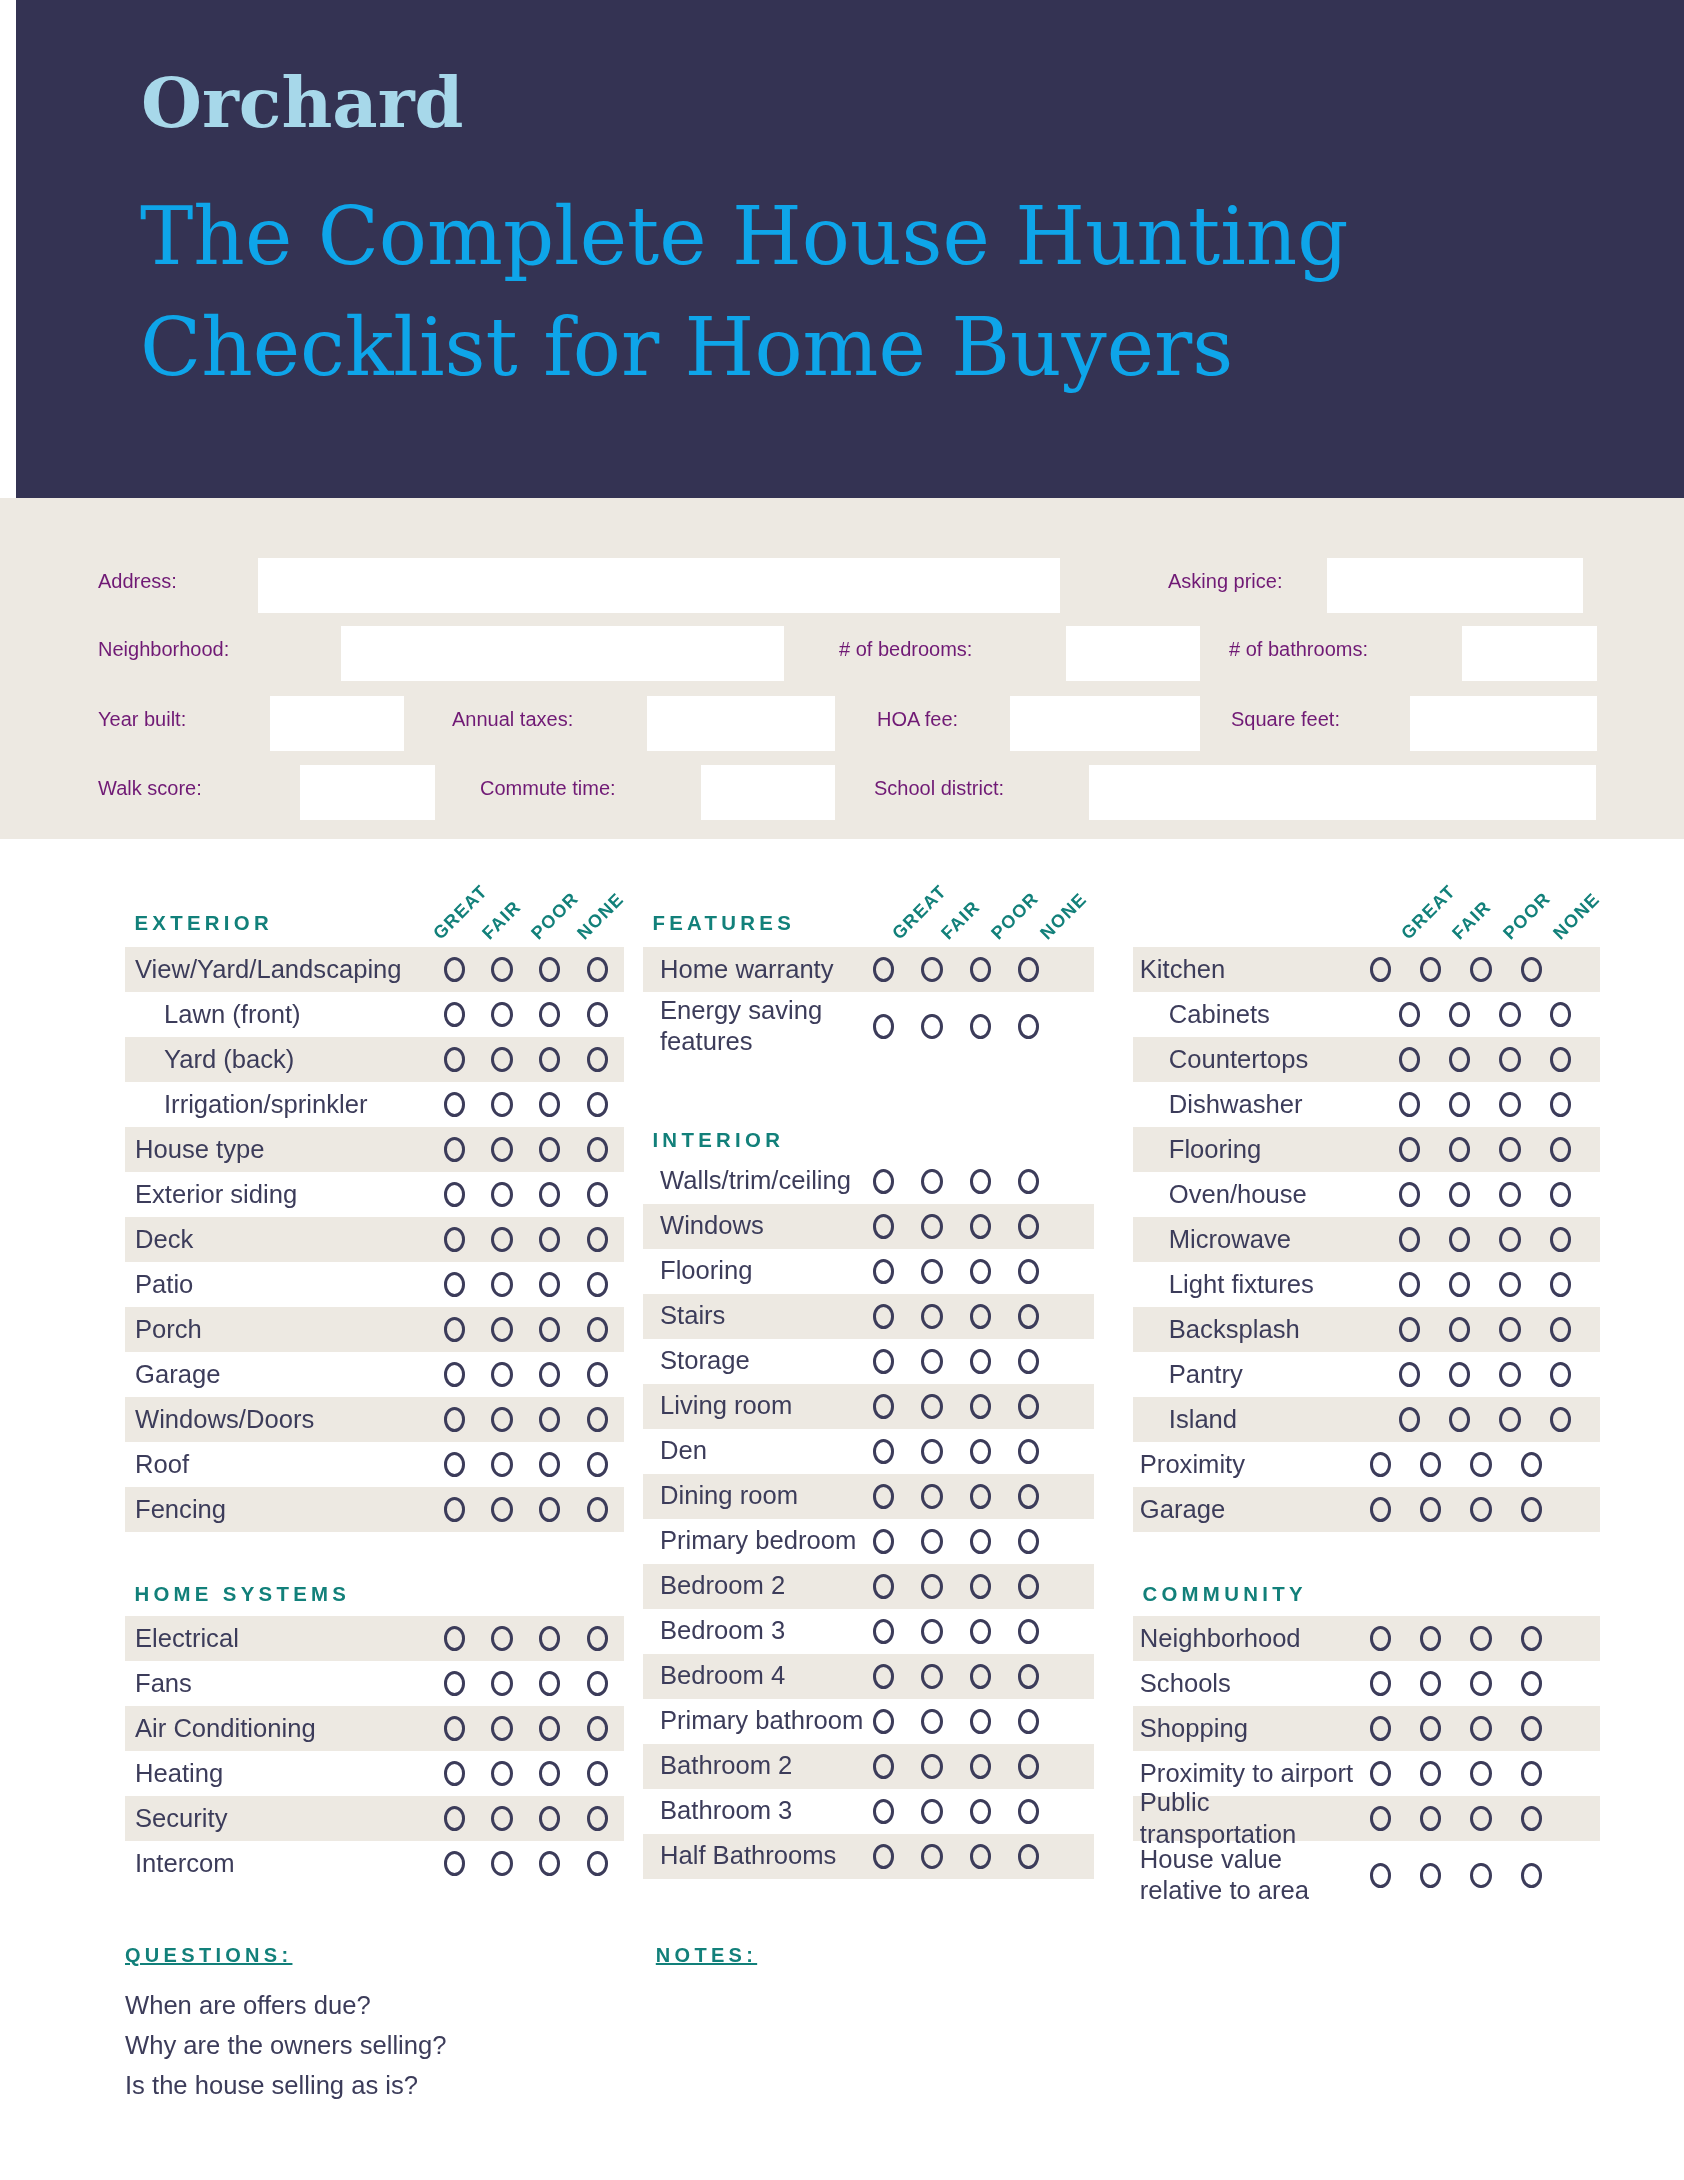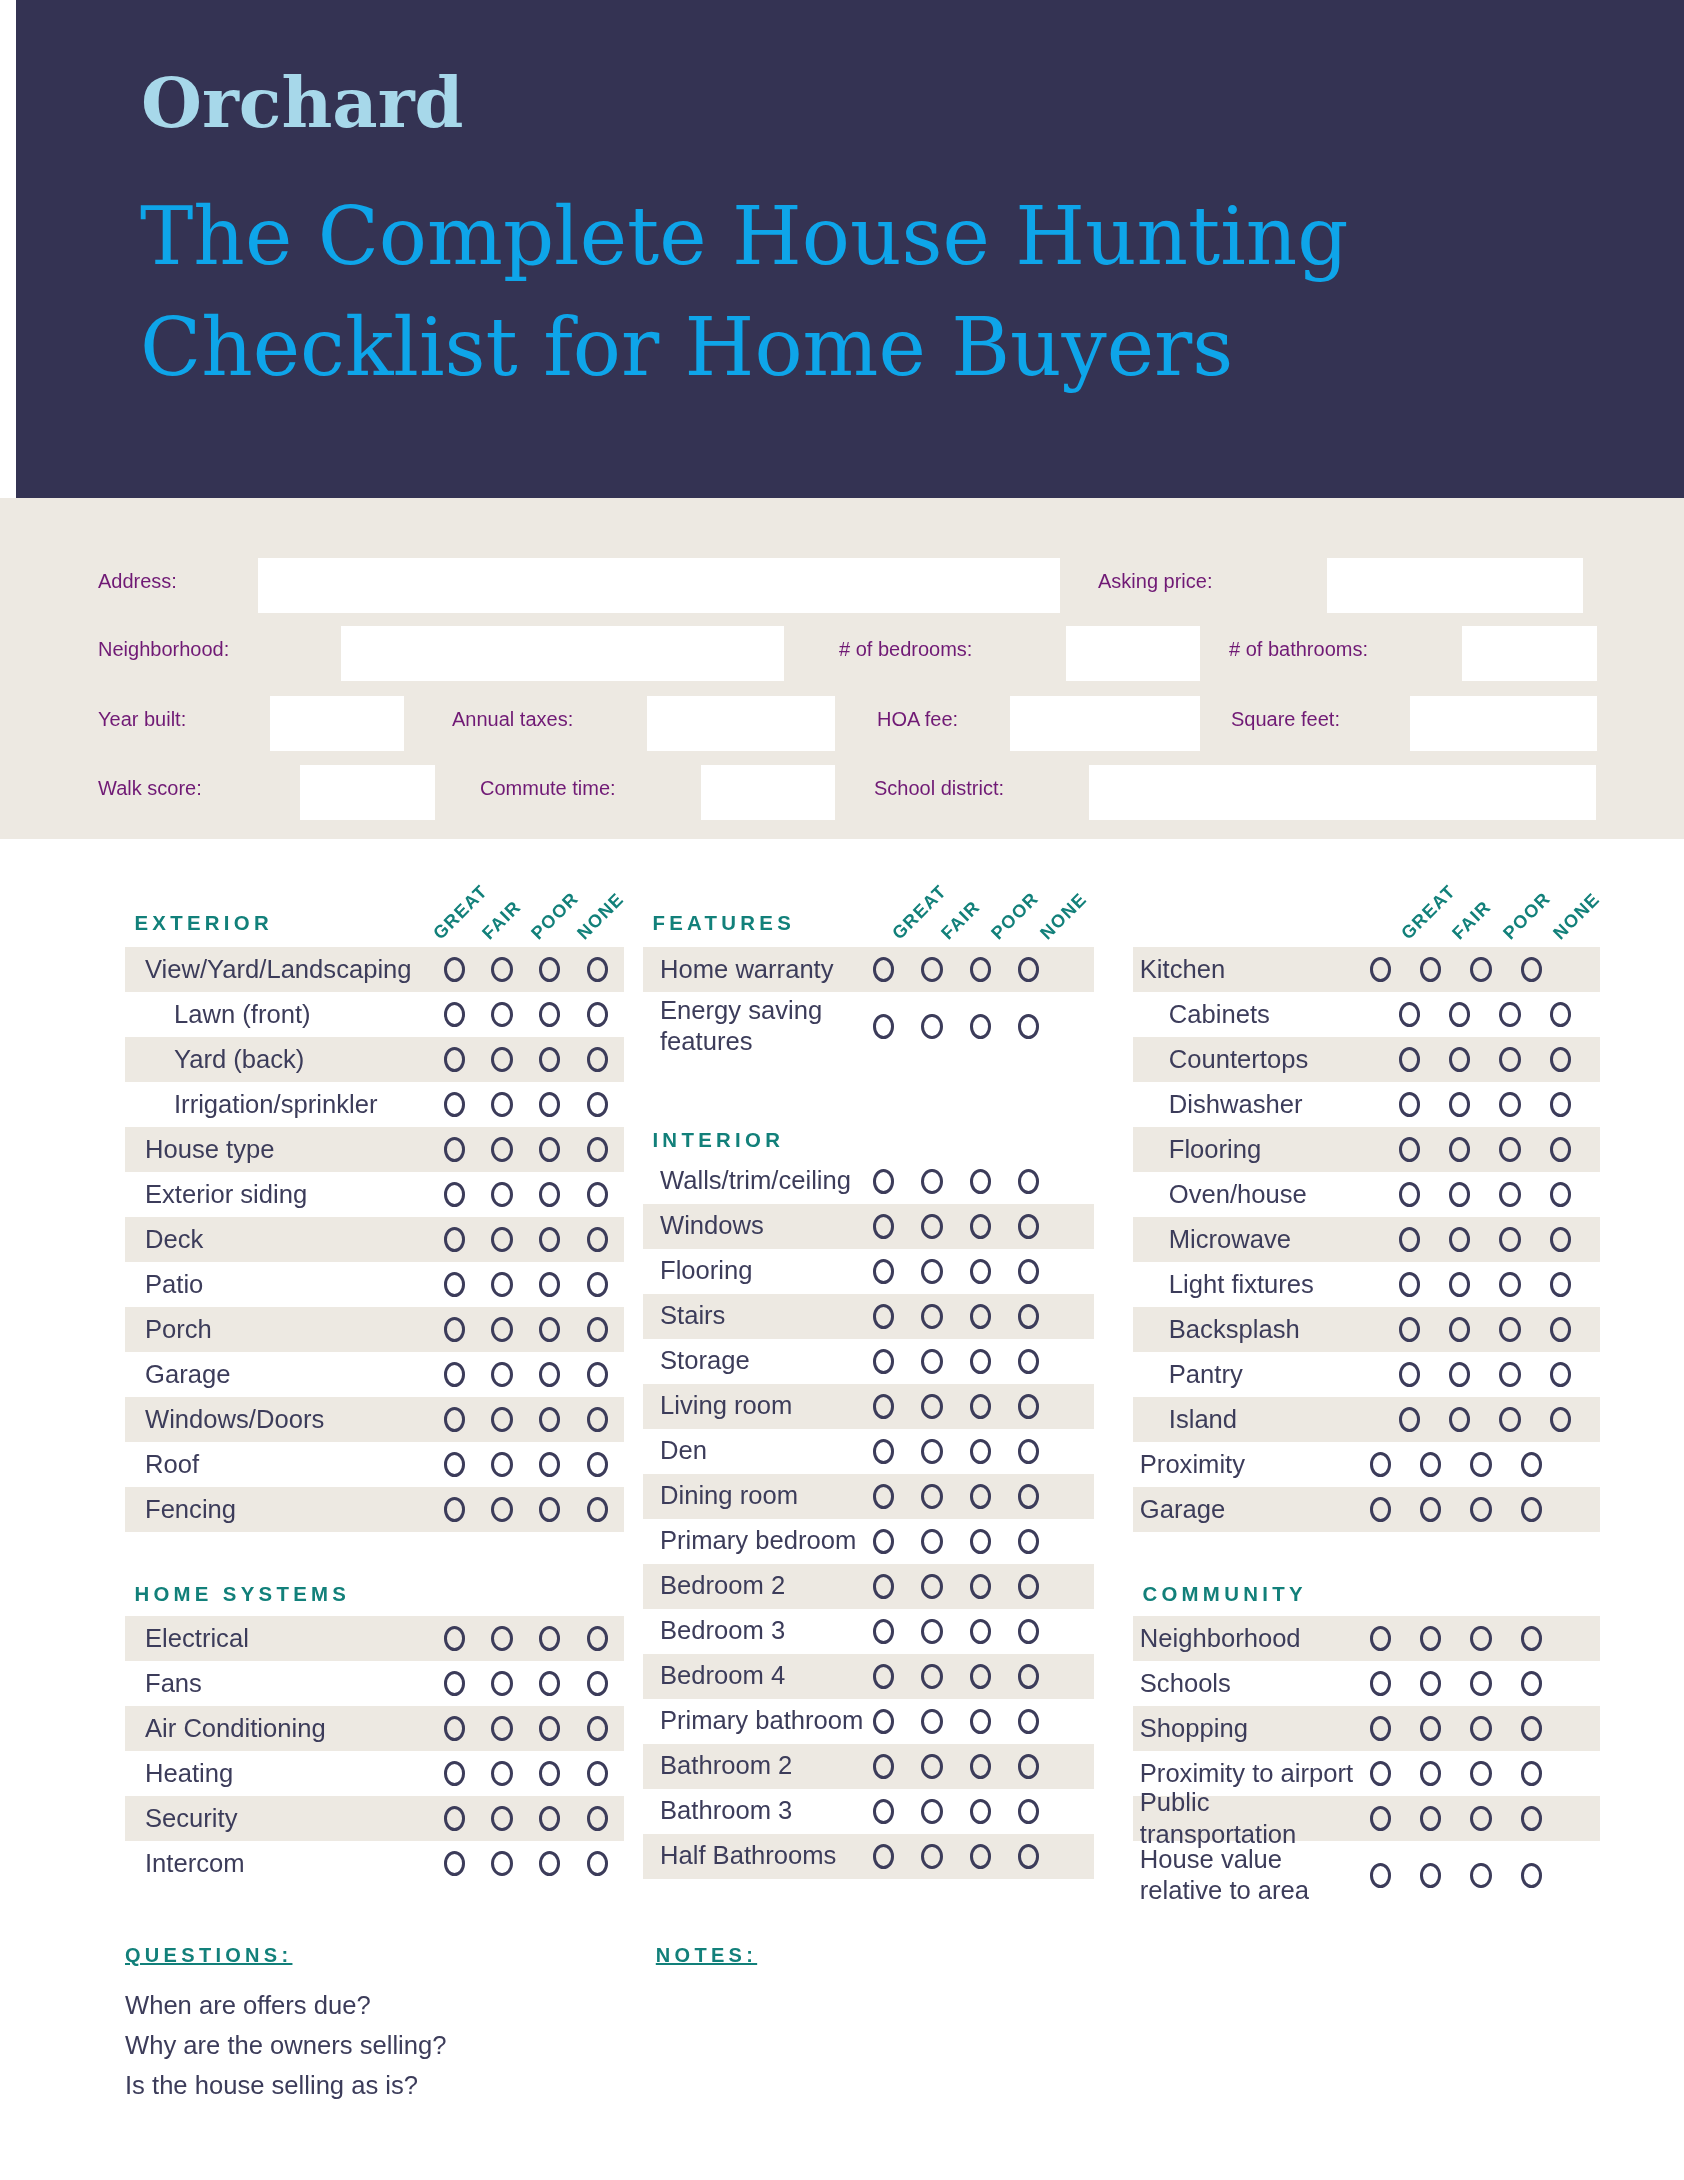--- a/index.html
+++ b/index.html
@@ -35,21 +35,21 @@
        color:#12807A;transform:rotate(-45deg);transform-origin:left bottom;white-space:nowrap;}
 
   .row{display:flex;align-items:center;height:45px;box-sizing:border-box;}
   .row.shaded{background:#EDE9E2;}
   .row.tall{height:68px;}
   .row-label{flex:1;font-size:25.6px;color:#3C3C5A;line-height:31.5px;}
   .indent{padding-left:29px;}
   .circles{display:flex;flex:none;align-items:center;}
   .circle{width:15.3px;height:19px;border:3.4px solid #3C3C5A;border-radius:50%;
           background:transparent;box-sizing:content-box;cursor:pointer;}
-  .c1 .row{padding:0 16px 0 20px;} .c1 .circles{gap:26.4px;}
+  .c1 .row{padding:0 16px 0 10px;} .c1 .circles{gap:26.4px;}
   .c2 .row{padding:0 24px 0 17px;} .c2 .circles{gap:27px;}
   .c3 .row{padding:0 16px 0 6.8px;}  .c3 .circles{gap:29px;}
   .c2 .row-label{max-width:213px;}
   .c3 .row-label{max-width:230px;}
 
   .q-title{font-size:20px;font-weight:bold;letter-spacing:4.3px;color:#12807A;line-height:21px;text-decoration:underline;}
   .q-line{font-size:25.6px;color:#3C3C5A;line-height:40px;}
   .q-first{margin-top:19px;}
 </style>
 </head>
@@ -58,21 +58,21 @@
 <div class="page">
 
   <header class="hero">
     <div class="logo">Orchard</div>
     <h1 class="title"><span>The Complete House Hunting</span><br><span>Checklist for Home Buyers</span></h1>
   </header>
 
   <section class="form-section" id="form-section">
       <span class="f-label" style="left: 98px; top: 72px;">Address:</span>
       <input class="f-box" type="text" aria-label="Address:" style="left: 258px; top: 60px; width: 802px;">
-      <span class="f-label" style="left: 1098px; top: 72px;">Asking price:</span>
+      <span class="f-label" style="left: 1168px; top: 72px;">Asking price:</span>
       <input class="f-box" type="text" aria-label="Asking price:" style="left: 1327px; top: 60px; width: 256px;">
       <span class="f-label" style="left: 98px; top: 140px;">Neighborhood:</span>
       <input class="f-box" type="text" aria-label="Neighborhood:" style="left: 341px; top: 128px; width: 443px;">
       <span class="f-label" style="left: 839px; top: 140px;"># of bedrooms:</span>
       <input class="f-box" type="text" aria-label="# of bedrooms:" style="left: 1066px; top: 128px; width: 134px;">
       <span class="f-label" style="left: 1229px; top: 140px;"># of bathrooms:</span>
       <input class="f-box" type="text" aria-label="# of bathrooms:" style="left: 1462px; top: 128px; width: 135px;">
       <span class="f-label" style="left: 98px; top: 210px;">Year built:</span>
       <input class="f-box" type="text" aria-label="Year built:" style="left: 270px; top: 198px; width: 134px;">
       <span class="f-label" style="left: 452px; top: 210px;">Annual taxes:</span>

